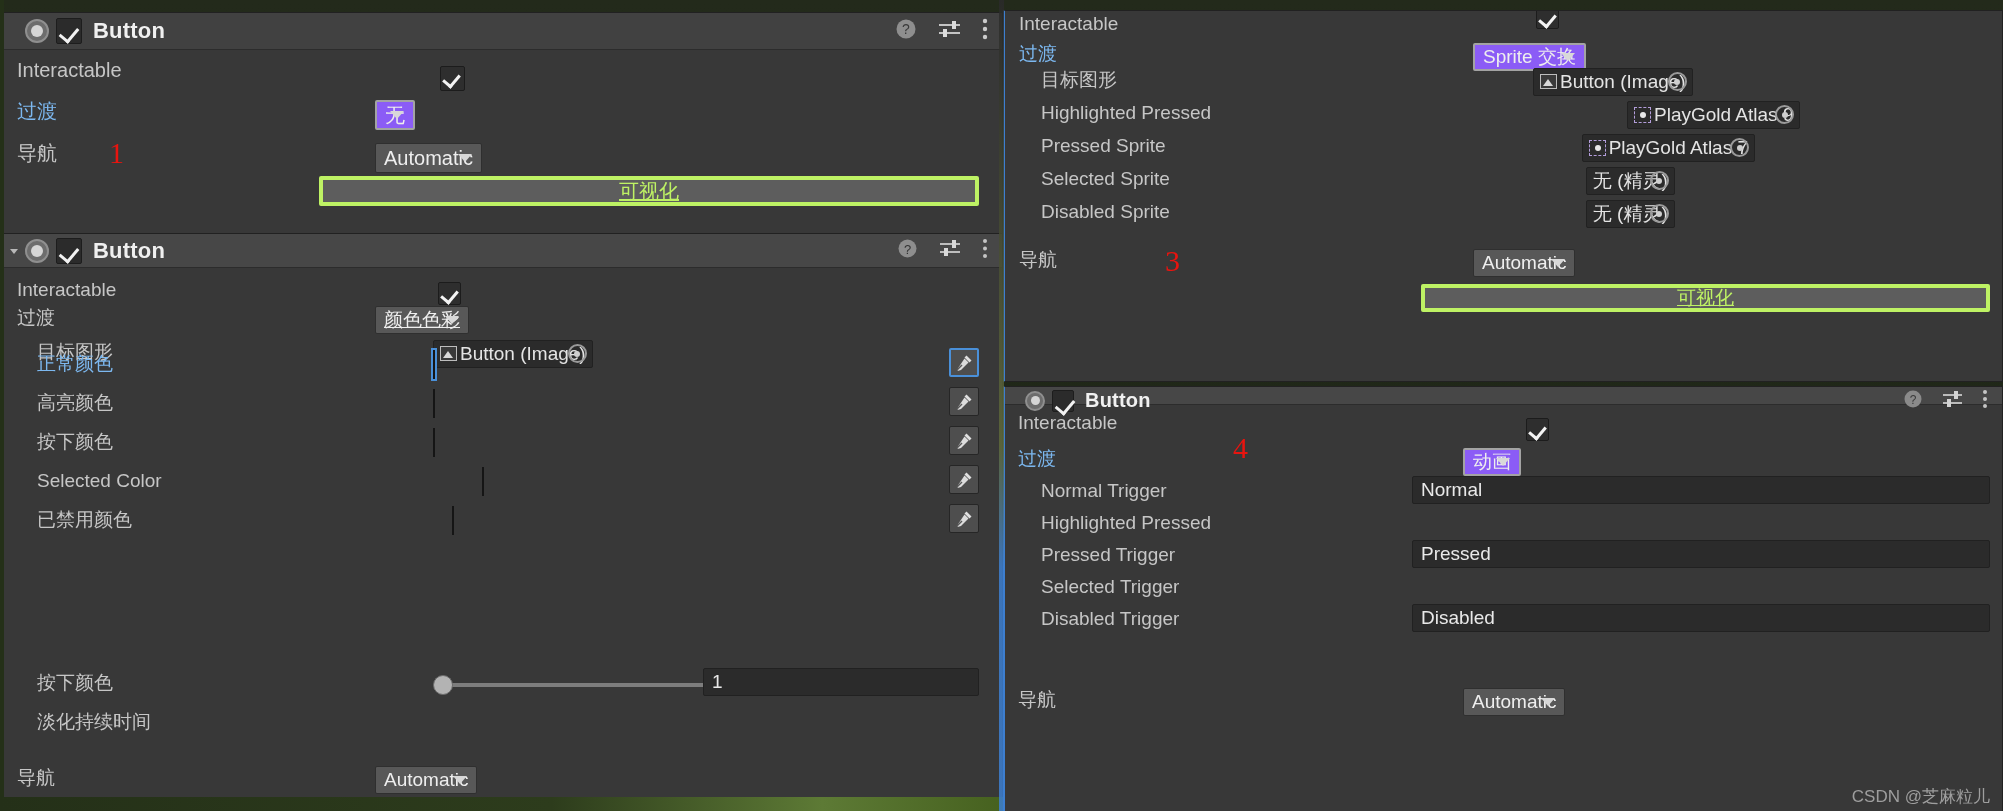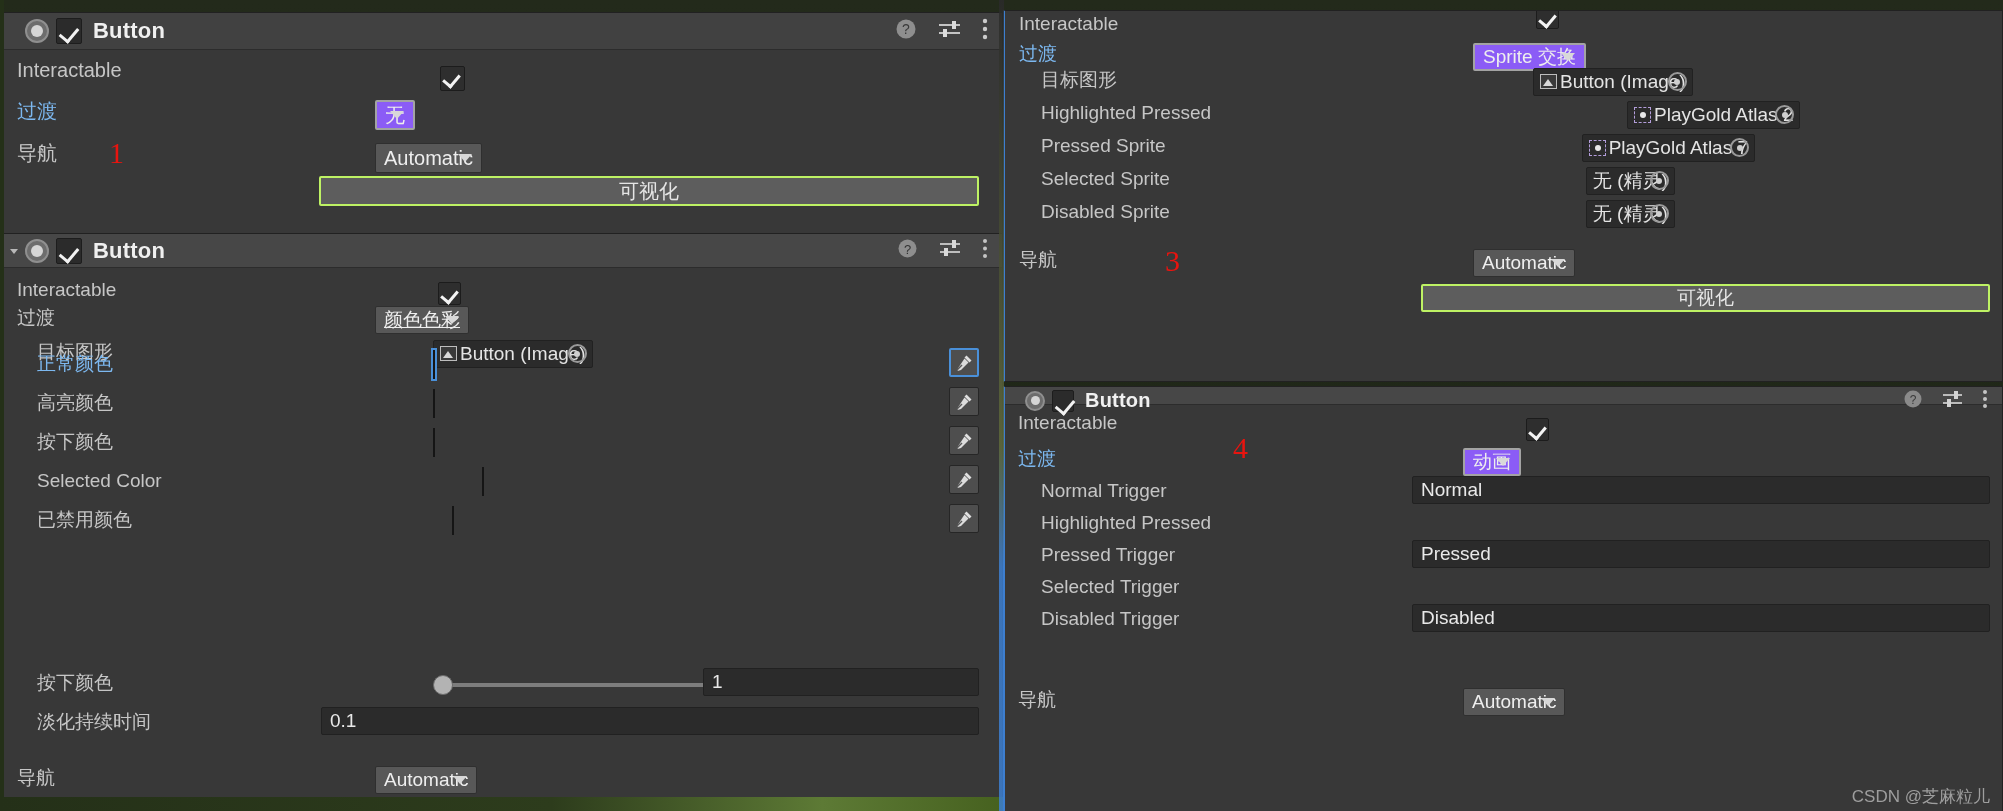--- a/index.html
+++ b/index.html
@@ -216,27 +216,28 @@
     align-items: center;
     padding: 0 8px;
     font-size: 19px;
     color: #e9e9e9;
   }
 
   
   .btn {
     height: 28px;
     background: #5d5d5d;
-    border: 2px solid #bef264;
+    border: 4px solid #bef264;
     border-radius: 2px;
     display: flex;
     align-items: center;
     justify-content: center;
     font-size: 19px;
-    color: #e5e5e5;
+    color: #bef264;
+    text-decoration: underline;
   }
 
   
   .swatch {
     height: 29px;
     border: 1px solid #151515;
     position: relative;
     display: flex;
     flex-direction: column;
     overflow: hidden;
@@ -481,21 +482,20 @@
       <span class="lbl indent">按下颜色</span>
       <span class="ctl slider" style="left:320px; width:382px; top:2px;">
         <span class="track"></span>
         <span class="knob"></span>
       </span>
       <span class="ctl txtf" style="left:702px; right:23px; top:2px;">1</span>
     </div>
 
     <div class="row" style="position:absolute; left:0; right:0; top:471px; height:33px;">
       <span class="lbl indent">淡化持续时间</span>
-      <span class="ctl txtf" style="left:320px; right:23px; top:2px;">0.1</span>
     </div>
 
     <div class="row" style="position:absolute; left:0; right:0; top:527px; height:34px;">
       <span class="lbl" style="padding-left:16px;">导航</span>
       <span class="ctl dd" style="left:320px; right:23px; top:2px;">
         <span>Automatic</span>
         <span class="arrow"></span>
       </span>
     </div>
 
@@ -587,21 +587,21 @@
             <span>Button (Image)</span>
             <span class="pick">
               <i></i>
             </span>
           </span>
         </div>
         <div class="row" style="position: absolute; left: 0px; right: 0px; height: 33px; top: 85px;">
           <span class="lbl indent">Highlighted Pressed</span>
           <span class="ctl objf" style="left: 416px; right: 12px; top: 2px;">
             <span class="mini-sprite"></span>
-            <span>PlayGold Atlas 2</span>
+            <span>PlayGold Atlas 9</span>
             <span class="pick">
               <i></i>
             </span>
           </span>
         </div>
         <div class="row" style="position: absolute; left: 0px; right: 0px; height: 33px; top: 118px;">
           <span class="lbl indent">Pressed Sprite</span>
           <span class="ctl objf" style="left: 416px; right: 12px; top: 2px;">
             <span class="mini-sprite"></span>
             <span>PlayGold Atlas 7</span>

